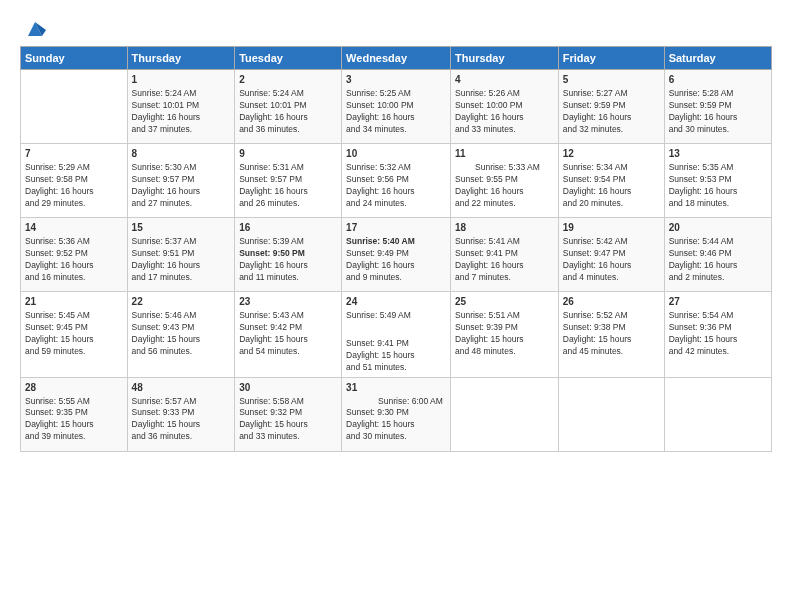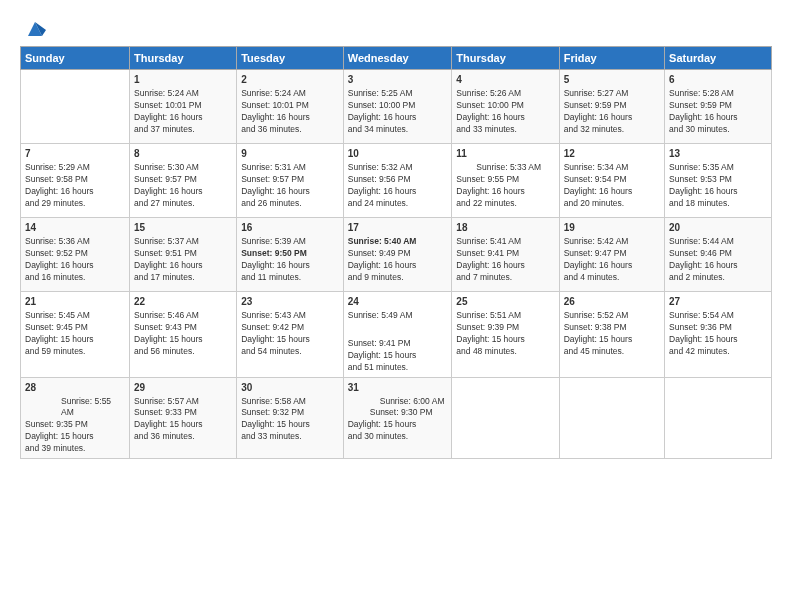--- a/index.html
+++ b/index.html
@@ -328,43 +328,43 @@
             <span class="day-num">27</span>
             <span style="display: block;">Sunrise: 5:54 AM</span>
             <span style="display: block;">Sunset: 9:36 PM</span>
             <span style="display: block;">Daylight: 15 hours</span>
             <span style="display: block;">and 42 minutes.</span>
           </td>
         </tr>
         <tr>
           <td>
             <span class="day-num">28</span>
-            <span style="display: block; margin-left: 36px;">Sunrise: 5:55 AM</span>
+            <span style="display: block;">Sunrise: 5:55 AM</span>
             <span style="display: block;">Sunset: 9:35 PM</span>
             <span style="display: block;">Daylight: 15 hours</span>
             <span style="display: block;">and 39 minutes.</span>
           </td>
           <td>
-            <span class="day-num">29</span>
+            <span class="day-num">48</span>
             <span style="display: block;">Sunrise: 5:57 AM</span>
             <span style="display: block;">Sunset: 9:33 PM</span>
             <span style="display: block;">Daylight: 15 hours</span>
             <span style="display: block;">and 36 minutes.</span>
           </td>
           <td>
             <span class="day-num">30</span>
             <span style="display: block;">Sunrise: 5:58 AM</span>
             <span style="display: block;">Sunset: 9:32 PM</span>
             <span style="display: block;">Daylight: 15 hours</span>
             <span style="display: block;">and 33 minutes.</span>
           </td>
           <td>
             <span class="day-num">31</span>
             <span style="display: block; margin-left: 32px;">Sunrise: 6:00 AM</span>
-            <span style="display: block; margin-left: 22px;">Sunset: 9:30 PM</span>
+            <span style="display: block;">Sunset: 9:30 PM</span>
             <span style="display: block;">Daylight: 15 hours</span>
             <span style="display: block;">and 30 minutes.</span>
           </td>
           <td class="empty"></td>
           <td class="empty"></td>
           <td class="empty"></td>
         </tr>
       </tbody>
   </table>
 </div>

